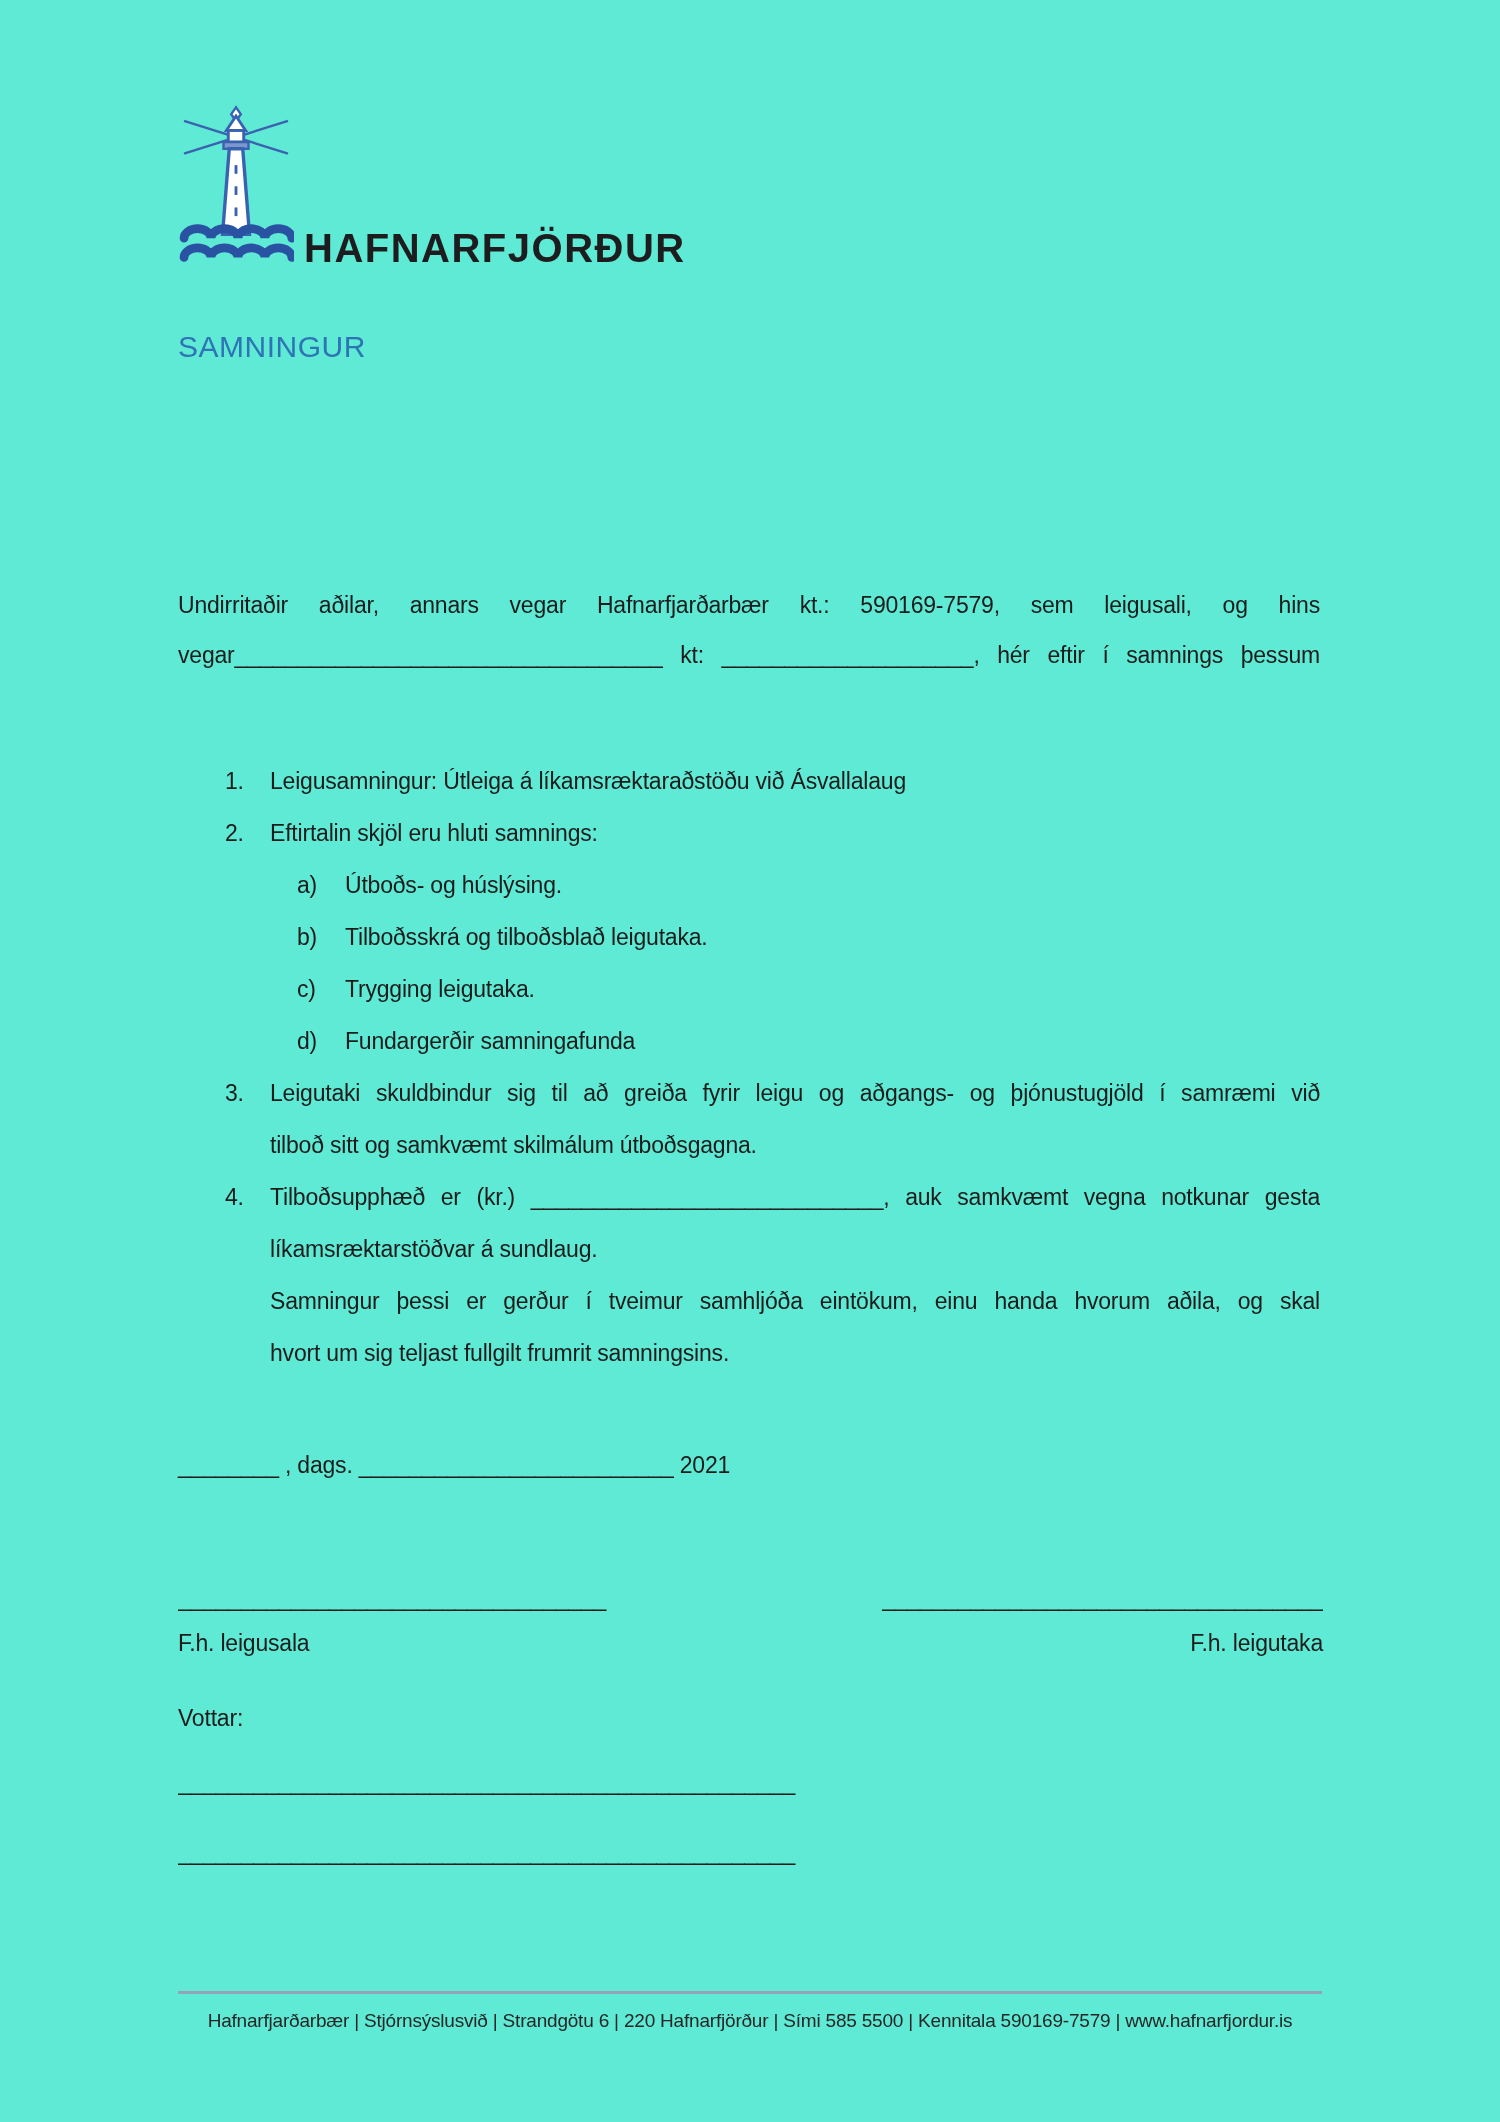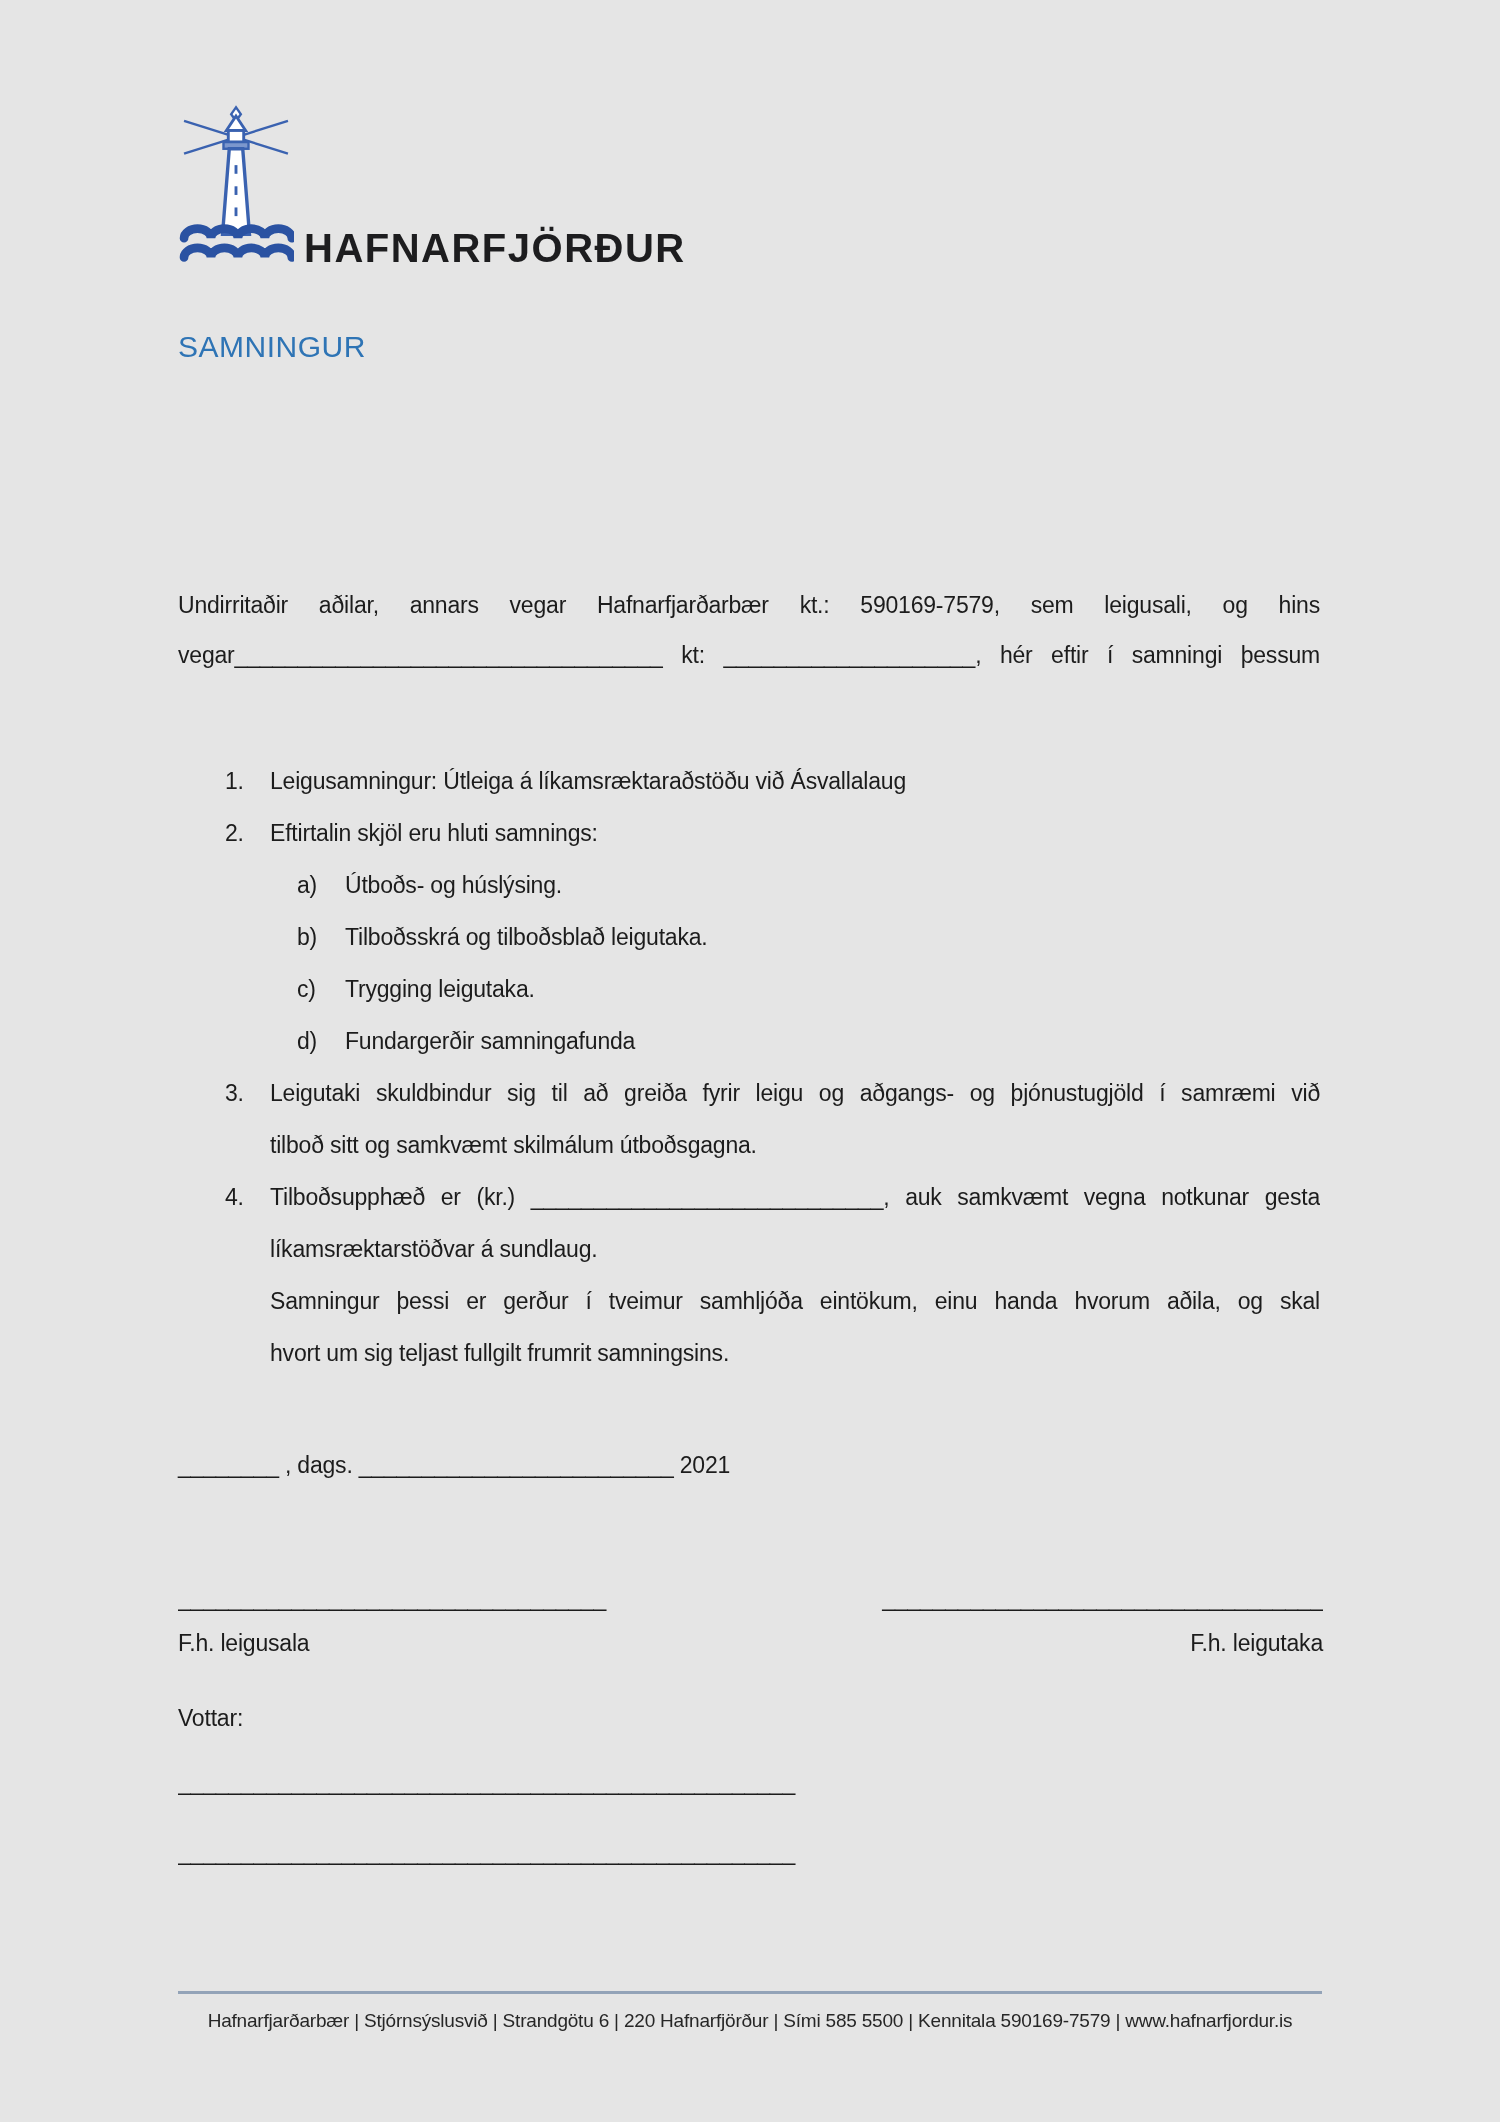--- a/index.html
+++ b/index.html
@@ -1,19 +1,19 @@
 <!DOCTYPE html>
 <html><head>
 <meta charset="utf-8">
 <style>
   * { margin:0; padding:0; box-sizing:border-box; }
   html,body { background:#ffffff; }
   body { font-family:"Liberation Sans", sans-serif; color:#1c1c1c; }
   .page {
-    position:relative; width:1500px; height:2122px; background:#e5e5e5;
+    position:relative; width:1500px; height:2122px; background:#5eead4;
     overflow:hidden; margin:0 auto;
   }
 
   
   .logo-block { position:absolute; left:178px; top:92px; display:flex; align-items:flex-end; }
   .logo-mark { width:116px; height:178px; }
   .logo-word {
     font-size:40px; font-weight:800; letter-spacing:1.5px; color:#1d1d1f;
     margin-left:10px; margin-bottom:2px; line-height:1; white-space:nowrap;
   }
@@ -90,21 +90,21 @@
       </g>
     </svg>
     <div class="logo-word">HAFNARFJÖRÐUR</div>
   </div>
 
   <div class="doc-label">SAMNINGUR</div>
 
 
   <div class="intro">
     <div class="bodyline line just">Undirritaðir aðilar, annars vegar Hafnarfjarðarbær kt.: 590169-7579, sem leigusali, og hins</div>
-    <div class="bodyline line just">vegar__________________________________ kt: ____________________, hér eftir í samningi þessum</div>
+    <div class="bodyline line just">vegar__________________________________ kt: ____________________, hér eftir í samnings þessum</div>
   </div>
 
   <div class="clauses">
     <div class="bodyline lline l-num">
       <span class="marker">1.</span>
       <span>Leigusamningur: Útleiga á líkamsræktaraðstöðu við Ásvallalaug</span>
     </div>
     <div class="bodyline lline l-num">
       <span class="marker">2.</span>
       <span>Eftirtalin skjöl eru hluti samnings:</span>

